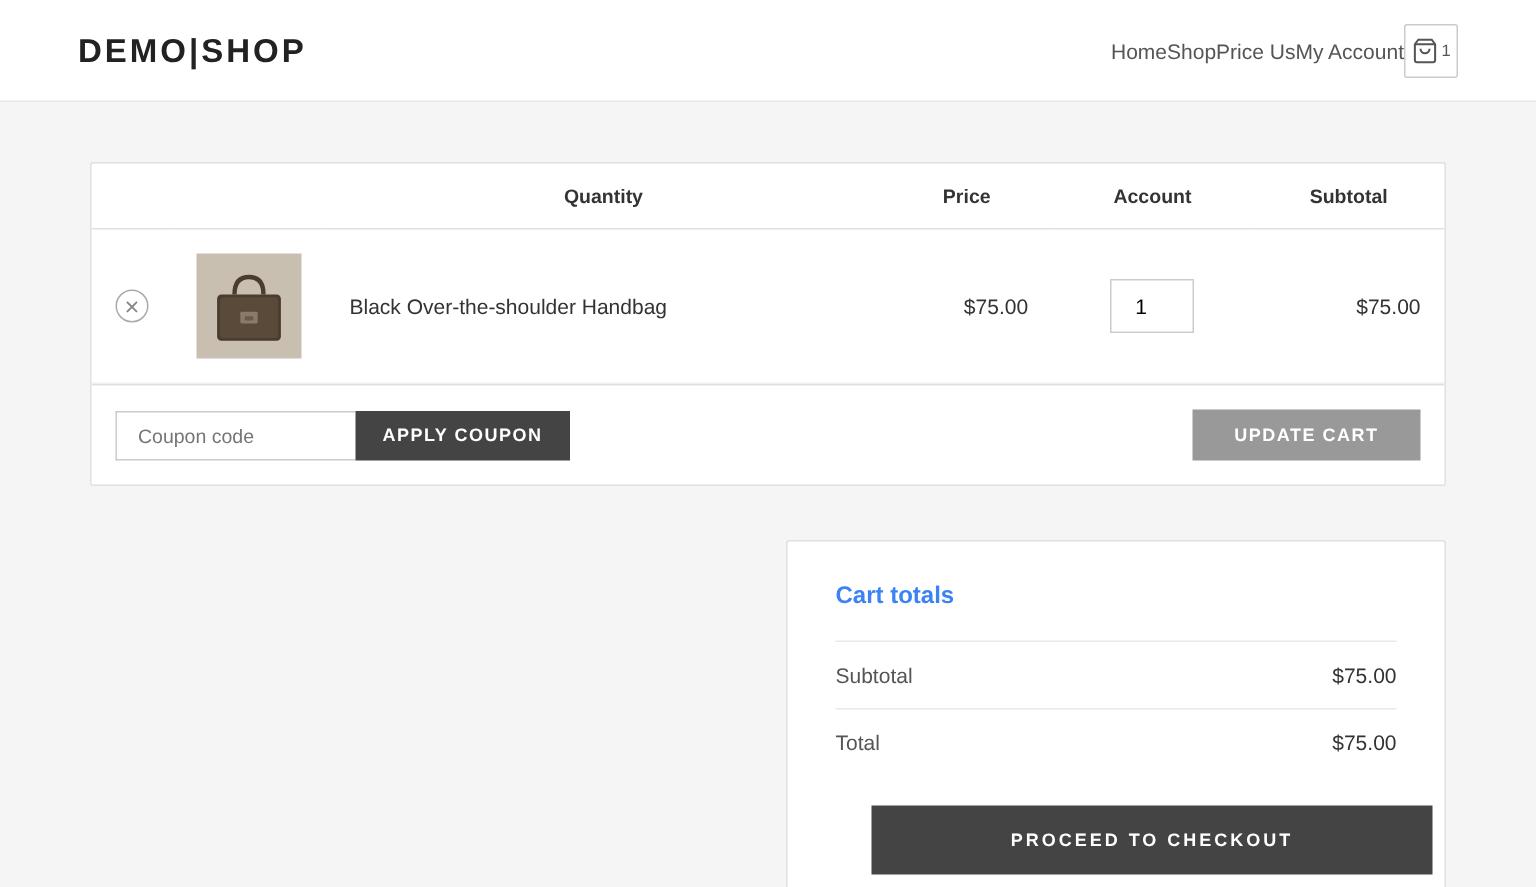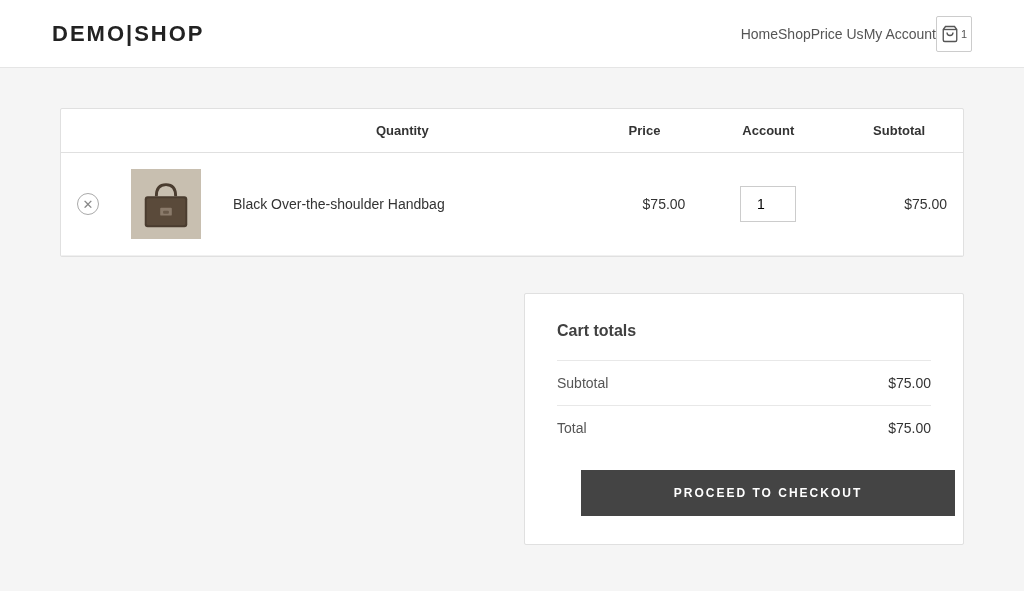--- a/index.html
+++ b/index.html
@@ -184,21 +184,21 @@
       background: #fff;
       border: 1px solid #e0e0e0;
       border-radius: 2px;
       width: 440px;
       padding: 28px 32px;
     }
     .cart-totals h3 {
       font-size: 16px;
       font-weight: 600;
       margin-bottom: 20px;
-      color: #404040;
+      color: #3b82f6;
     }
     .totals-row {
       display: flex;
       justify-content: space-between;
       padding: 14px 0;
       border-top: 1px solid #e8e8e8;
       font-size: 14px;
       color: #444;
     }
     .totals-row .label { color: #555; }
@@ -277,20 +277,27 @@
           </td>
           <td class="price-cell" style="text-align:right;">$75.00</td>
           <td class="qty-cell">
             <input class="qty-input" type="number" value="1" min="1" style="">
           </td>
           <td class="subtotal-cell">$75.00</td>
         </tr>
       </tbody>
     </table>
 
+    <div class="cart-actions">
+      <div class="coupon-group">
+        <input class="coupon-input" type="text" placeholder="Coupon code" style="">
+        <button class="apply-coupon-btn">APPLY COUPON</button>
+      </div>
+      <button class="update-cart-btn">UPDATE CART</button>
+    </div>
   </div>
 
   <div class="cart-totals-wrap">
     <div class="cart-totals">
       <h3>Cart totals</h3>
       <div class="totals-row">
         <span class="label">Subtotal</span>
         <span class="value">$75.00</span>
       </div>
       <div class="totals-row">

